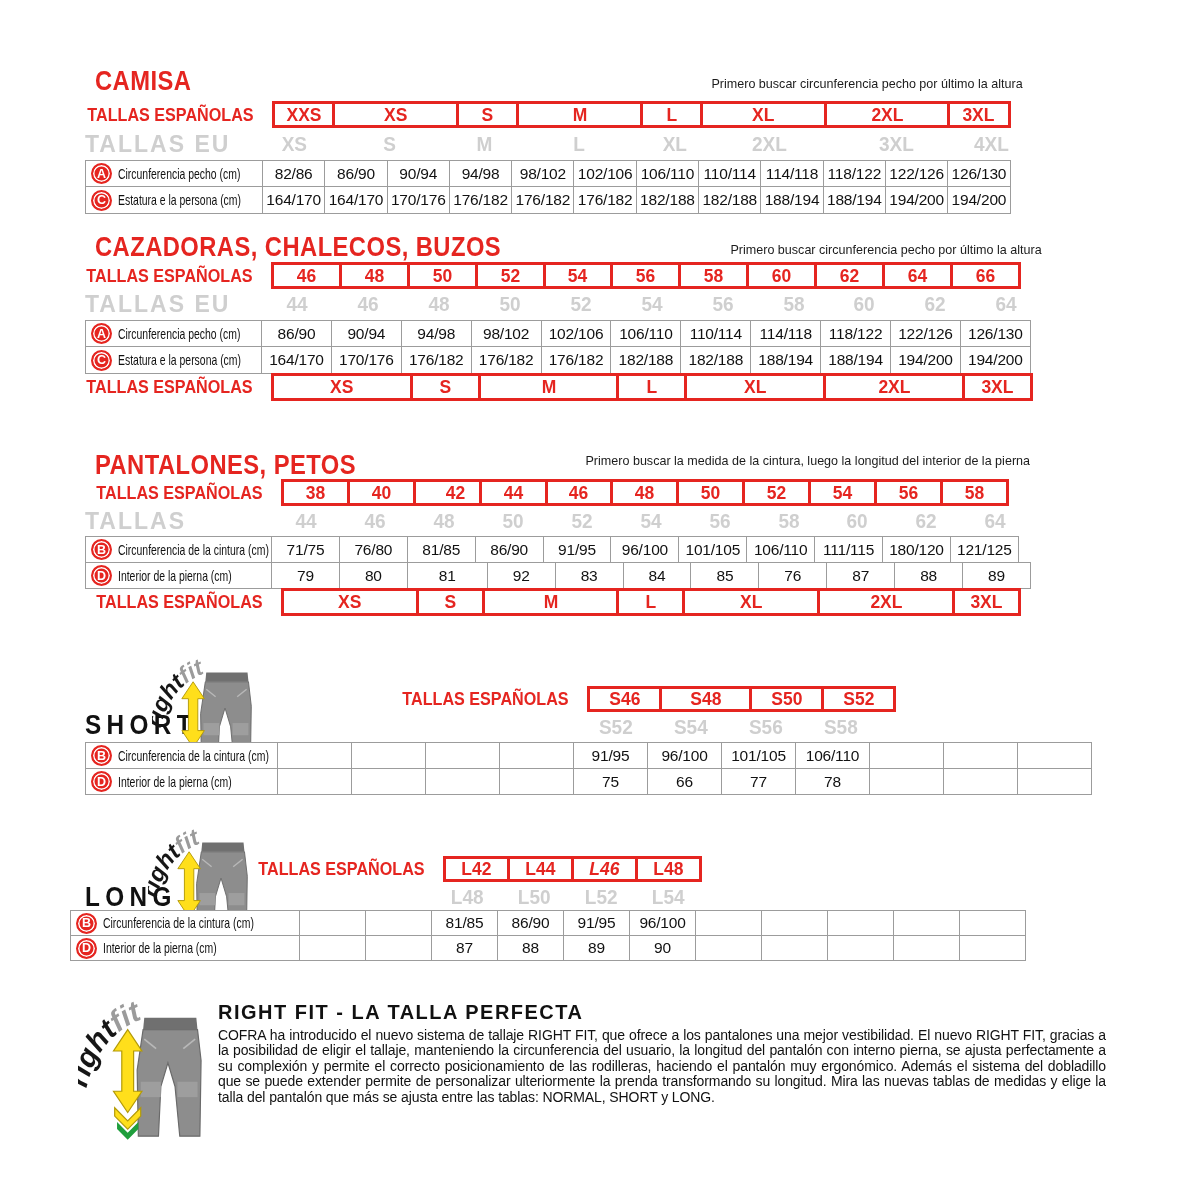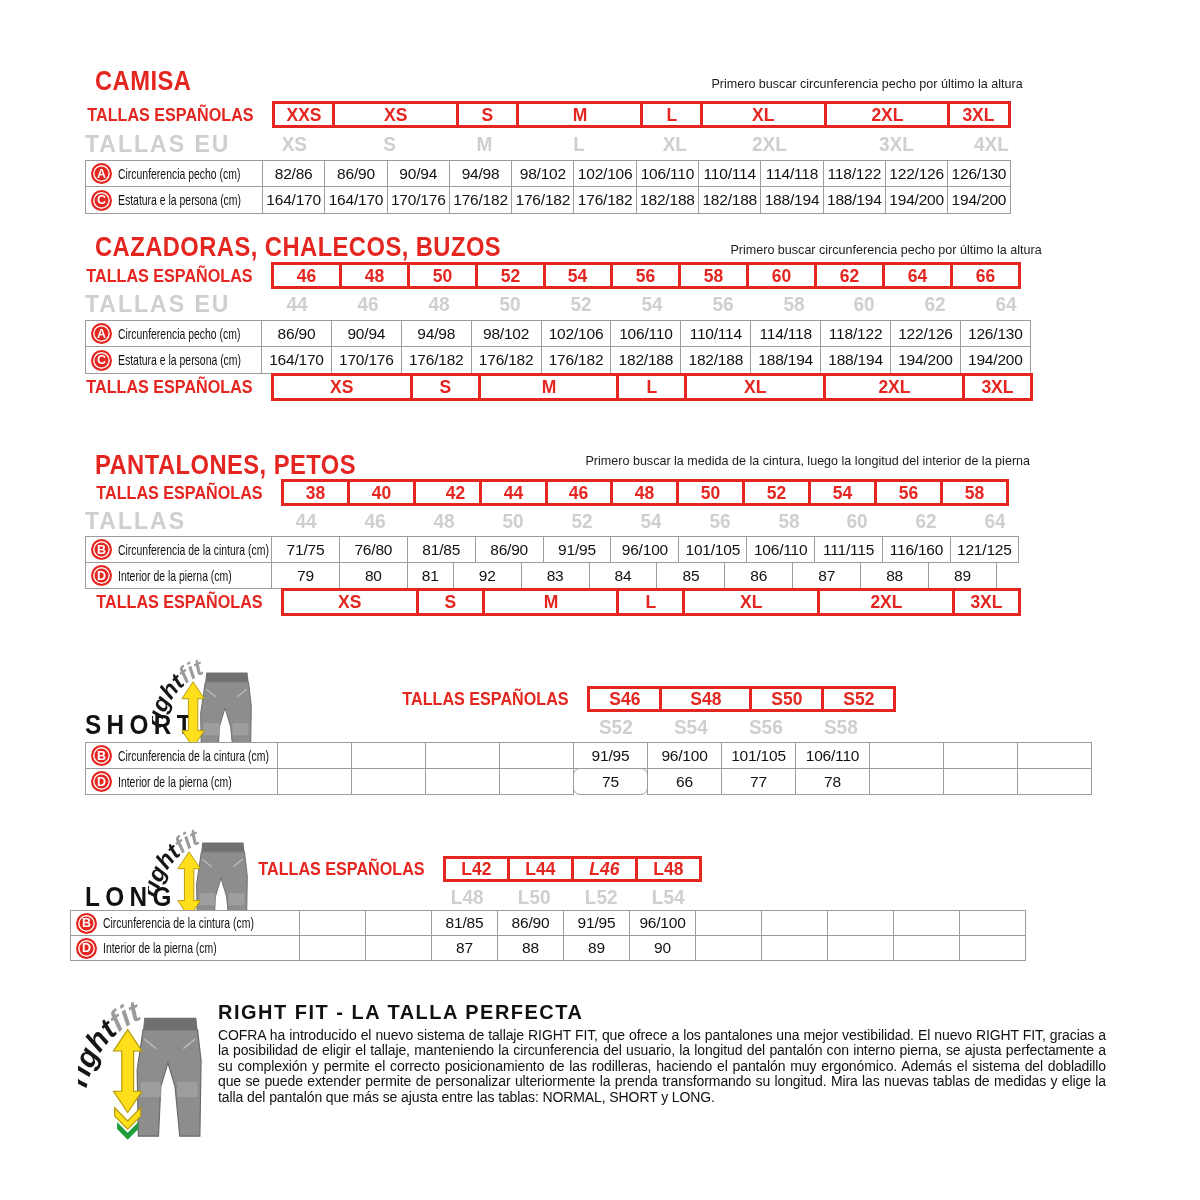--- a/index.html
+++ b/index.html
@@ -448,36 +448,36 @@
       </div>
       <div class="bcell vcell" style="width: 68.9px;">71/75</div>
       <div class="bcell vcell" style="width: 68.9px;">76/80</div>
       <div class="bcell vcell" style="width: 68.9px;">81/85</div>
       <div class="bcell vcell" style="width: 68.9px;">86/90</div>
       <div class="bcell vcell" style="width: 68.9px;">91/95</div>
       <div class="bcell vcell" style="width: 68.9px;">96/100</div>
       <div class="bcell vcell" style="width: 68.9px;">101/105</div>
       <div class="bcell vcell" style="width: 68.9px;">106/110</div>
       <div class="bcell vcell" style="width: 68.9px;">111/115</div>
-      <div class="bcell vcell" style="width: 68.9px;">116/160</div>
+      <div class="bcell vcell" style="width: 68.9px;">180/120</div>
       <div class="bcell vcell" style="width: 68.9px;">121/125</div>
     </div>
     <div class="trow" style="left: 85px; top: 562px; height: 27px;">
       <div class="bcell lcell" style="width: 187px;">
         <div class="micon">D</div>
         <span class="ltext">Interior de la pierna (cm)</span>
       </div>
       <div class="bcell vcell" style="width: 68.9px;">79</div>
       <div class="bcell vcell" style="width: 68.9px;">80</div>
-      <div class="bcell vcell" style="width: 47px;">81</div>
+      <div class="bcell vcell" style="width: 81px;">81</div>
       <div class="bcell vcell" style="width: 68.9px;">92</div>
       <div class="bcell vcell" style="width: 68.9px;">83</div>
       <div class="bcell vcell" style="width: 68.9px;">84</div>
       <div class="bcell vcell" style="width: 68.9px;">85</div>
-      <div class="bcell vcell" style="width: 68.9px;">86</div>
+      <div class="bcell vcell" style="width: 68.9px;">76</div>
       <div class="bcell vcell" style="width: 68.9px;">87</div>
       <div class="bcell vcell" style="width: 68.9px;">88</div>
       <div class="bcell vcell" style="width: 68.9px;">89</div>
     </div>
     <div class="trow" style="left: 85px; top: 588px; height: 28px;">
       <div class="rlabel" style="width: 187px;">
         <span>TALLAS ESPAÑOLAS</span>
       </div>
       <div class="rbox" style="width: 137.8px;">
         <span>XS</span>
@@ -554,21 +554,21 @@
     </div>
     <div class="trow" style="left: 85px; top: 768px; height: 27px;">
       <div class="bcell lcell" style="width: 193px;">
         <div class="micon">D</div>
         <span class="ltext">Interior de la pierna (cm)</span>
       </div>
       <div class="bcell vcell" style="width: 75px;"></div>
       <div class="bcell vcell" style="width: 75px;"></div>
       <div class="bcell vcell" style="width: 75px;"></div>
       <div class="bcell vcell" style="width: 75px;"></div>
-      <div class="bcell vcell" style="width: 75px; border-radius: 7px;">75</div>
+      <div class="bcell vcell" style="width: 75px;">75</div>
       <div class="bcell vcell" style="width: 75px;">66</div>
       <div class="bcell vcell" style="width: 75px;">77</div>
       <div class="bcell vcell" style="width: 75px;">78</div>
       <div class="bcell vcell" style="width: 75px;"></div>
       <div class="bcell vcell" style="width: 75px;"></div>
       <div class="bcell vcell" style="width: 75px;"></div>
     </div>
     <div class="trow" style="left: 70px; top: 856px; height: 26px;">
       <div class="rlabel" style="width: 364px;">
         <span>TALLAS ESPAÑOLAS</span>

